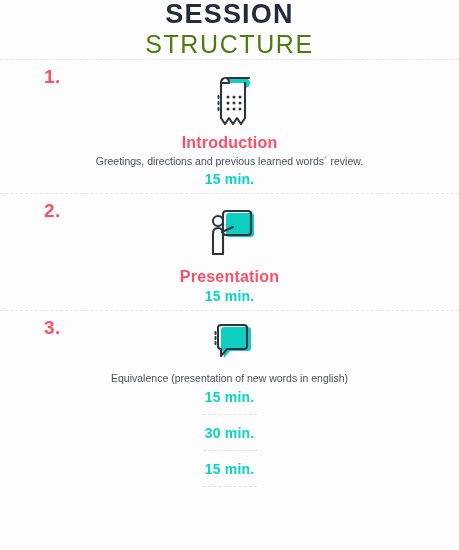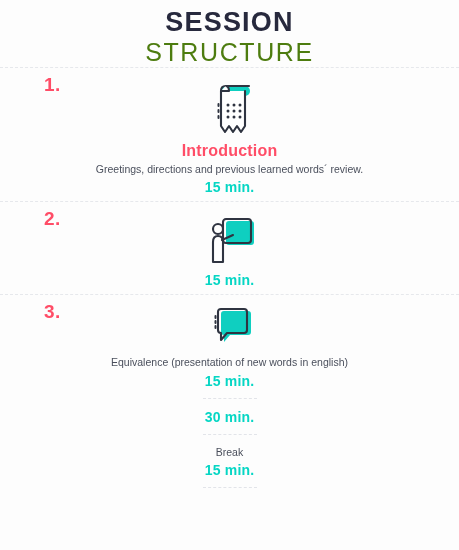--- a/index.html
+++ b/index.html
@@ -11,21 +11,20 @@
     height: 550px;
     background: #fdfdfd;
     font-family: "Liberation Sans", sans-serif;
     color: #3d4352;
     overflow: hidden;
     position: relative;
   }
 
   
   .header {
-    padding-top: 8px;
     text-align: center;
   }
   .title-main {
     font-size: 27px;
     font-weight: bold;
     letter-spacing: 1.2px;
     color: #27293d;
     line-height: 1.05;
     display: block;
   }
@@ -164,20 +163,21 @@
 
         <rect x="21" y="3" width="28" height="24" rx="3" fill="none" stroke="#2f3441" stroke-width="2.1"></rect>
 
         <circle cx="16" cy="13" r="5" fill="#ffffff" stroke="#2f3441" stroke-width="2.1"></circle>
 
         <path d="M11 46 L11 26 Q11 20 16 20 Q21 20 21 26 L21 46 Z" fill="#ffffff" stroke="#2f3441" stroke-width="2.1" stroke-linejoin="round"></path>
 
         <path d="M20 24 L31 19" fill="none" stroke="#2f3441" stroke-width="2.1" stroke-linecap="round"></path>
       </svg>
     </div>
+    <div class="item-title">Presentation</div>
     <div class="item-time">15 min.</div>
   </div>
 </div>
 
 <div class="divider"></div>
 <div class="section">
   <div class="step-number">3.</div>
   <div class="section-body pad-s1">
     <div class="icon-wrap small">
       <svg width="48" height="46" viewBox="0 0 48 46">
@@ -192,20 +192,19 @@
     <div class="item-desc">Equivalence (presentation of new words in english)</div>
     <div class="item-time">15 min.</div>
 
     <div class="mini-divider"></div>
     <div class="sub-item">
       <div class="item-time" style="">30 min.</div>
     </div>
 
     <div class="mini-divider"></div>
     <div class="sub-item">
-      <div class="item-desc">Break</div>
       <div class="item-time">15 min.</div>
     </div>
 
     <div class="mini-divider"></div>
 
   </div>
 </div>
 
 </body></html>

